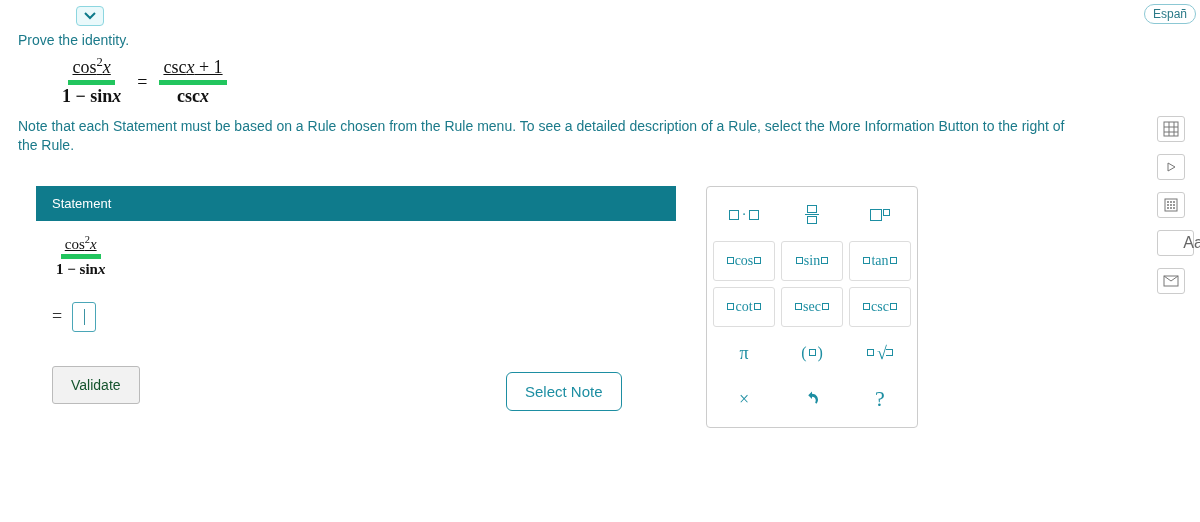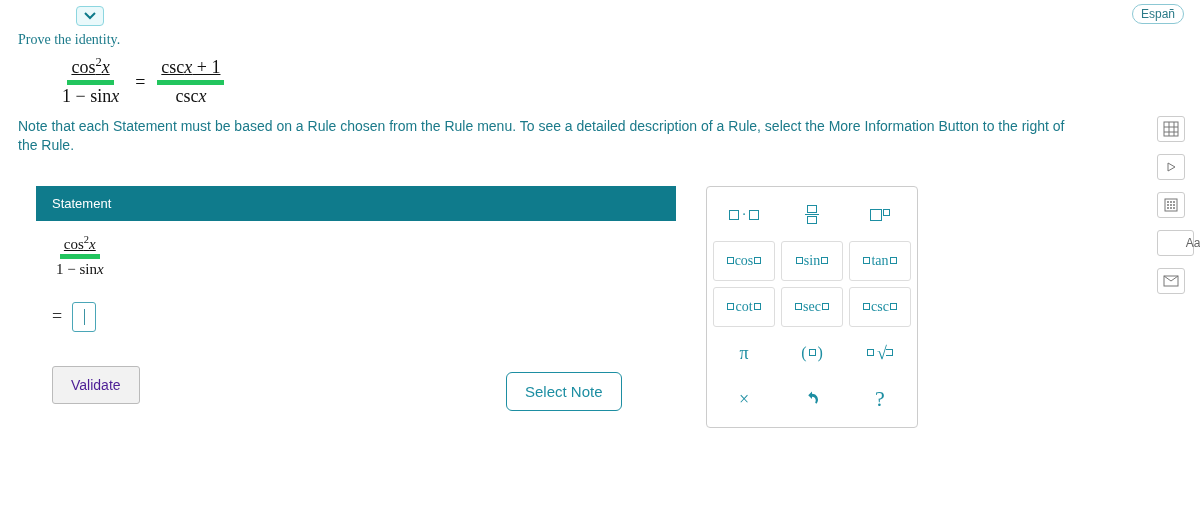--- a/index.html
+++ b/index.html
@@ -26,39 +26,38 @@
     border: 1px solid #8cd6e0;
     background: #eaf9fb;
     border-radius: 4px;
     margin-left: 58px;
     color: #0e7a8a;
   }
   .prompt {
     margin-top: 6px;
     color: #1b7a8a;
     font-size: 14px;
-    font-family: Liberation Serif, serif;
   }
   .equation-wrap {
     margin: 10px 0 10px 40px;
     font-family: "Times New Roman", serif;
     font-size: 18px;
     color: #111;
     display: flex;
     align-items: center;
     gap: 12px;
   }
   .frac {
     display: inline-flex;
     flex-direction: column;
     align-items: center;
     line-height: 1.1;
   }
   .frac .num { padding: 0 4px 2px 4px; border-bottom: 5px solid #22c55e; text-decoration: underline; }
-  .frac .den { padding: 2px 4px 0 4px; }
+  .frac .den { padding: 2px 4px 0 4px; font-weight: bold; }
   sup.sup { font-size: 0.7em; vertical-align: super; line-height: 0; }
   .eq { font-size: 18px; }
   .note {
     color: #1b7a8a;
     font-size: 14px;
     line-height: 1.4;
     padding: 0 18px;
     max-width: 1100px;
   }
   
@@ -116,21 +115,21 @@
     border-radius: 6px;
     background: #fff;
     color: #1d8ea2;
     padding: 10px 18px;
     font-size: 15px;
     cursor: pointer;
   }
   .validate-btn {
     border: 1px solid #bbb;
     background: #f2f2f2;
-    color: #4c1d95;
+    color: #14532d;
     padding: 10px 18px;
     font-size: 14px;
     border-radius: 3px;
     margin: 16px 0 0 16px;
     cursor: pointer;
   }
   
   .palette {
     border: 1px solid #ccc;
     border-radius: 4px;
@@ -185,21 +184,21 @@
     border: 1px solid #ccc;
     border-radius: 3px;
     background: #fff;
     display: flex; align-items: center; justify-content: center;
     color: #666;
     cursor: pointer;
     font-size: 12px;
   }
   .lang-pill {
     position: absolute;
-    top: 4px; right: 16px;
+    top: 4px; right: 4px;
     border: 1px solid #8cc8d4;
     border-radius: 12px;
     padding: 2px 8px;
     font-size: 12px;
     color: #2b7a88;
     background: #fff;
   }
 </style>
 </head>
 <body>
@@ -326,20 +325,20 @@
         <circle cx="8" cy="5" r="1" fill="#777"></circle>
         <circle cx="11" cy="5" r="1" fill="#777"></circle>
         <circle cx="5" cy="8" r="1" fill="#777"></circle>
         <circle cx="8" cy="8" r="1" fill="#777"></circle>
         <circle cx="11" cy="8" r="1" fill="#777"></circle>
         <circle cx="5" cy="11" r="1" fill="#777"></circle>
         <circle cx="8" cy="11" r="1" fill="#777"></circle>
         <circle cx="11" cy="11" r="1" fill="#777"></circle>
       </svg>
   </div>
-  <div class="sbtn" style="font-size:12px;padding-left:35px;">Aa</div>
+  <div class="sbtn" style="font-size:16px;padding-left:35px;">Aa</div>
   <div class="sbtn">
     <svg width="16" height="12" viewBox="0 0 16 12">
         <rect x="1" y="1" width="14" height="10" fill="none" stroke="#777"></rect>
         <path d="M1 1l7 5 7-5" fill="none" stroke="#777"></path>
       </svg>
   </div>
 </div>
 
 </body></html>

